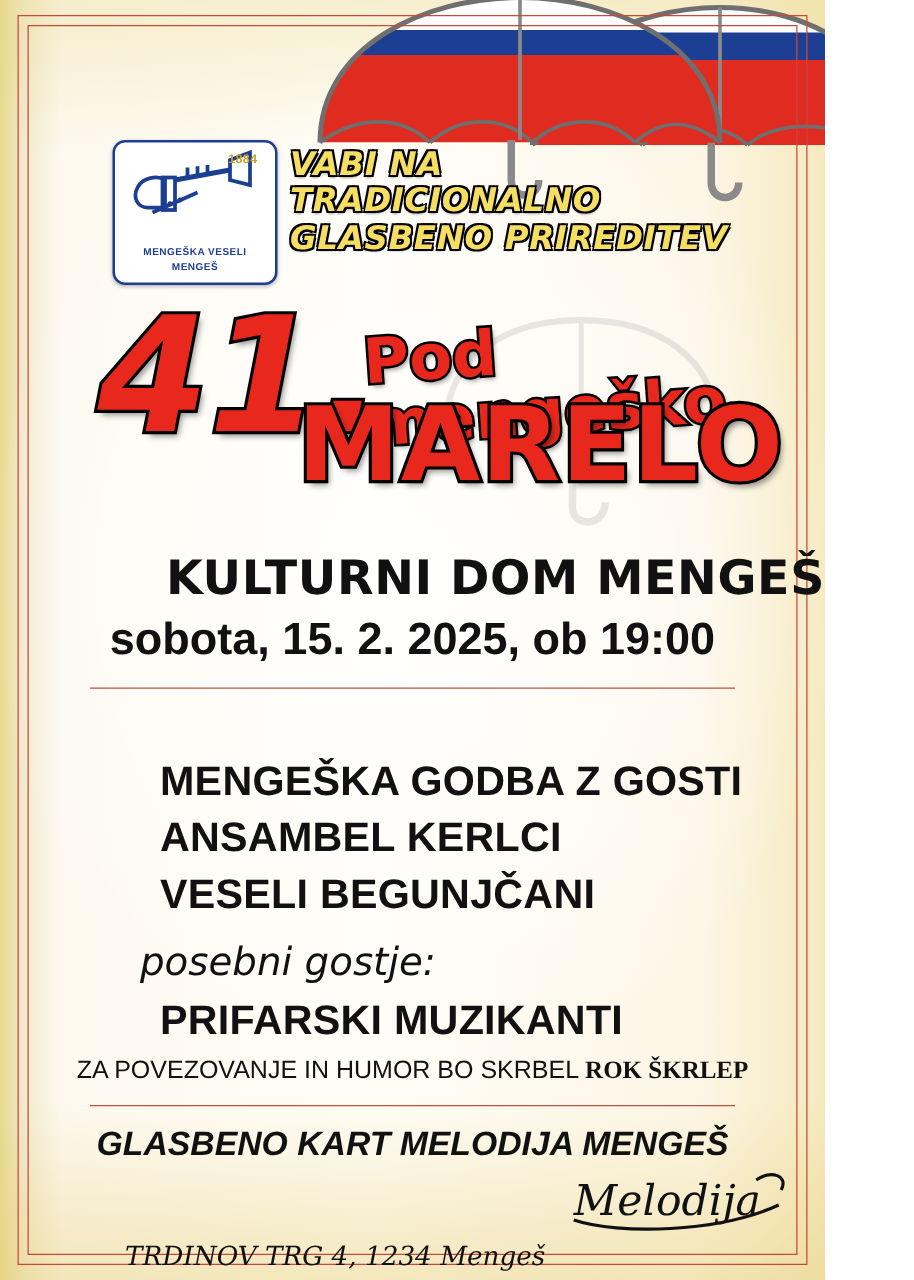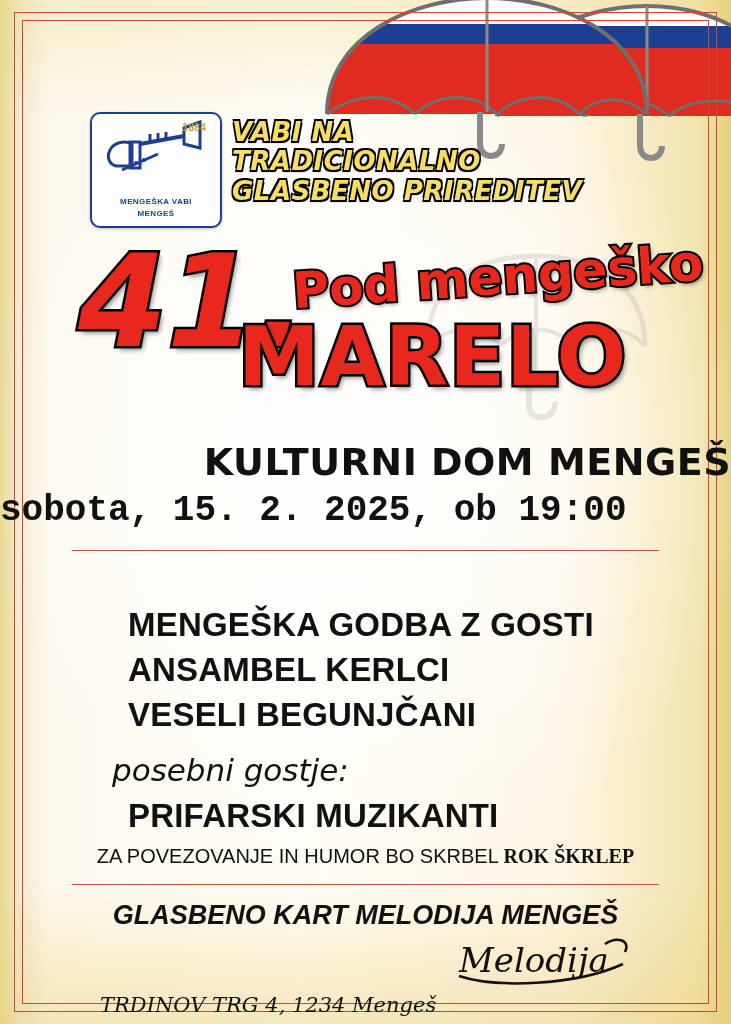--- a/index.html
+++ b/index.html
@@ -5,21 +5,21 @@
   html, body {
     margin: 0;
     padding: 0;
     background: #ffffff;
   }
   body {
     font-family: "Liberation Sans", sans-serif;
   }
   .poster {
     position: relative;
-    width: 731px;
+    width: 660px;
     height: 1024px;
     overflow: hidden;
     background:
       linear-gradient(to right,
         #e8d98c 0px, #f3ead0 20px, #fdf9ef 48px,
         #fffdf6 300px, #fdf6e6 560px, #f2e4ae 700px, #e4d07a 731px);
   }
   
   .poster-bg {
     position: absolute;
@@ -166,21 +166,22 @@
     font-family: "DejaVu Sans", sans-serif;
     font-weight: bold;
     font-size: 38px;
     letter-spacing: 0.5px;
     color: #111;
   }
   .datetime {
     position: absolute;
     left: 0; right: 0;
     top: 490px;
-    font-family: Liberation Mono, monospace;
+    text-align: center;
+    font-family: Liberation Sans, sans-serif;
     font-weight: bold;
     font-size: 36px;
     color: #111;
   }
 
   .rule {
     position: absolute;
     left: 72px;
     right: 72px;
     height: 0;
@@ -320,21 +321,21 @@
       <line x1="48" y1="30" x2="92" y2="22" stroke="#1c3f94" stroke-width="4"></line>
       <path d="M92,14 L108,8 L108,34 L92,30 Z" fill="none" stroke="#1c3f94" stroke-width="3"></path>
       <line x1="58" y1="28" x2="58" y2="20" stroke="#1c3f94" stroke-width="3"></line>
       <line x1="66" y1="27" x2="66" y2="19" stroke="#1c3f94" stroke-width="3"></line>
       <line x1="74" y1="26" x2="74" y2="18" stroke="#1c3f94" stroke-width="3"></line>
 
       <line x1="30" y1="56" x2="66" y2="40" stroke="#1c3f94" stroke-width="3"></line>
       <circle cx="44" cy="49" r="2" fill="#1c3f94"></circle>
       <circle cx="52" cy="46" r="2" fill="#1c3f94"></circle>
     </svg>
-    <div class="logo-text1">MENGEŠKA VABI</div>
+    <div class="logo-text1">MENGEŠKA VESELI</div>
     <div class="logo-text2">MENGEŠ</div>
   </div>
 
   <div class="vabi" style="white-space: pre-line;">VABI NA
 TRADICIONALNO
 GLASBENO PRIREDITEV</div>
 
   <div class="title-num">41.</div>
   <div class="title-pod">Pod mengeško</div>
   <div class="title-marelo">MARELO</div>

